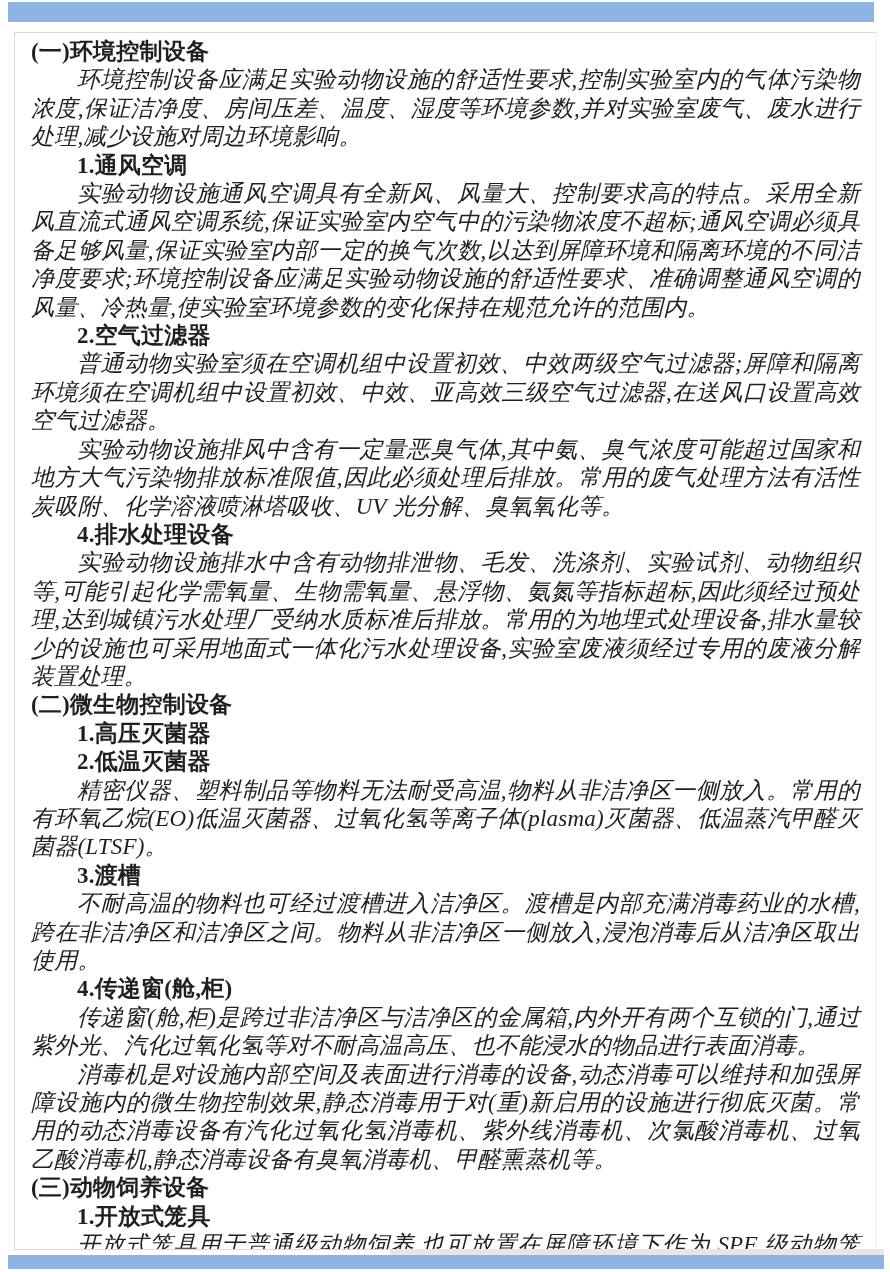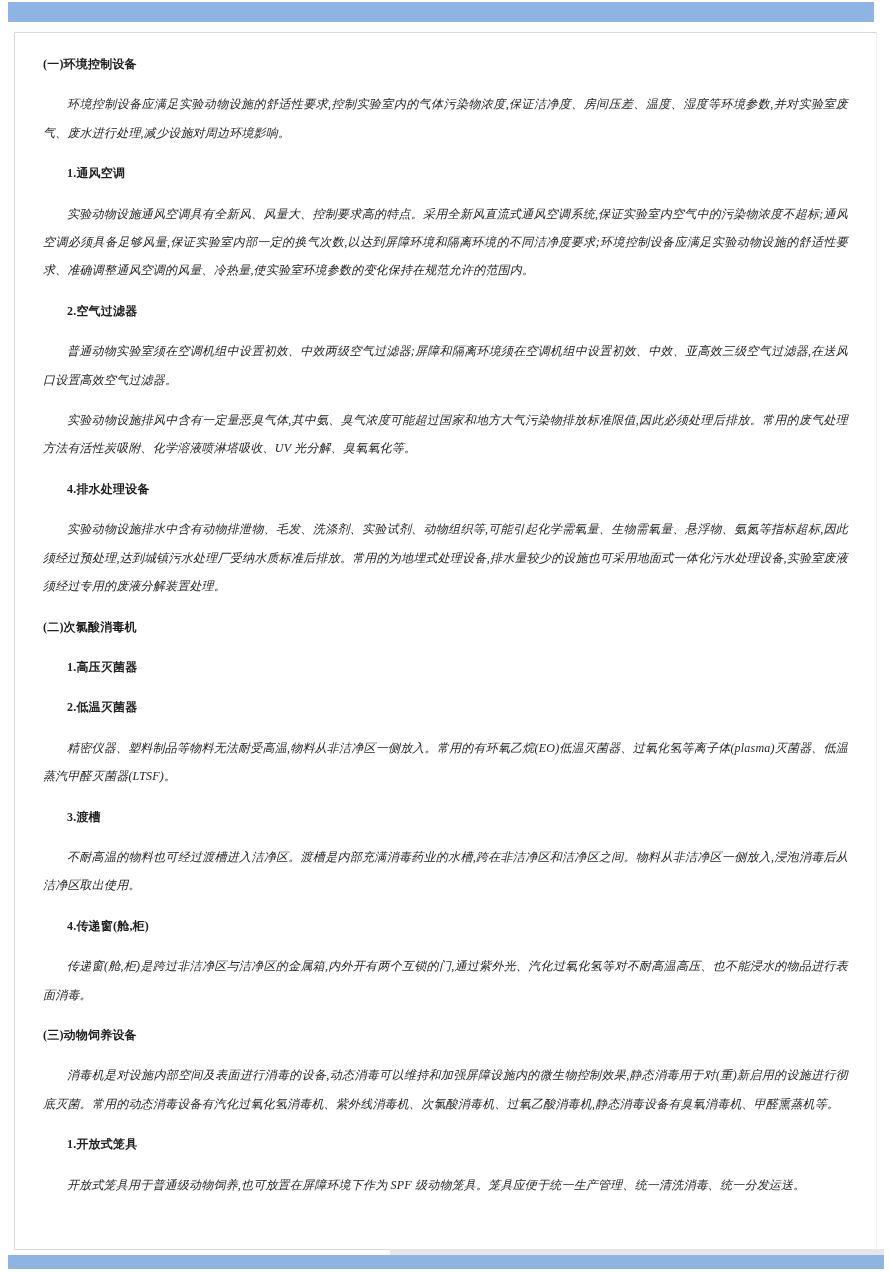--- a/index.html
+++ b/index.html
@@ -18,23 +18,23 @@
     width:829px;height:1211px;
     padding:5px 16px 0 16px;
     border-top:1px solid var(--pgborder,#d9d9d9);
     border-left:1px solid var(--pgborder,#d9d9d9);
     border-bottom:1px solid var(--pgborder,#d9d9d9);
     border-right:1px solid #f2f2f2;
     overflow:hidden;
     background:var(--pgbg,#ffffff);
   }
   .blk{
-    font-size:12px;
+    font-size:23px;
     line-height:28.4px;
-    margin:12px;
+    margin:0;
     text-align:justify;
     letter-spacing:0.2px;
   }
   .h1{font-weight:bold;}
   .h2{font-weight:bold;text-indent:2em;}
   .p{text-indent:2em;font-style:italic;}
 </style>
 </head>
 <body>
 
@@ -43,28 +43,28 @@
 <div class="doc-page">
   <p class="blk h1">(一)环境控制设备</p>
   <p class="blk p">环境控制设备应满足实验动物设施的舒适性要求,控制实验室内的气体污染物浓度,保证洁净度、房间压差、温度、湿度等环境参数,并对实验室废气、废水进行处理,减少设施对周边环境影响。</p>
   <p class="blk h2">1.通风空调</p>
   <p class="blk p">实验动物设施通风空调具有全新风、风量大、控制要求高的特点。采用全新风直流式通风空调系统,保证实验室内空气中的污染物浓度不超标;通风空调必须具备足够风量,保证实验室内部一定的换气次数,以达到屏障环境和隔离环境的不同洁净度要求;环境控制设备应满足实验动物设施的舒适性要求、准确调整通风空调的风量、冷热量,使实验室环境参数的变化保持在规范允许的范围内。</p>
   <p class="blk h2">2.空气过滤器</p>
   <p class="blk p">普通动物实验室须在空调机组中设置初效、中效两级空气过滤器;屏障和隔离环境须在空调机组中设置初效、中效、亚高效三级空气过滤器,在送风口设置高效空气过滤器。</p>
   <p class="blk p">实验动物设施排风中含有一定量恶臭气体,其中氨、臭气浓度可能超过国家和地方大气污染物排放标准限值,因此必须处理后排放。常用的废气处理方法有活性炭吸附、化学溶液喷淋塔吸收、UV 光分解、臭氧氧化等。</p>
   <p class="blk h2">4.排水处理设备</p>
   <p class="blk p">实验动物设施排水中含有动物排泄物、毛发、洗涤剂、实验试剂、动物组织等,可能引起化学需氧量、生物需氧量、悬浮物、氨氮等指标超标,因此须经过预处理,达到城镇污水处理厂受纳水质标准后排放。常用的为地埋式处理设备,排水量较少的设施也可采用地面式一体化污水处理设备,实验室废液须经过专用的废液分解装置处理。</p>
-  <p class="blk h1">(二)次氯酸消毒机</p>
+  <p class="blk h1">(二)微生物控制设备</p>
   <p class="blk h2">1.高压灭菌器</p>
   <p class="blk h2">2.低温灭菌器</p>
   <p class="blk p">精密仪器、塑料制品等物料无法耐受高温,物料从非洁净区一侧放入。常用的有环氧乙烷(EO)低温灭菌器、过氧化氢等离子体(plasma)灭菌器、低温蒸汽甲醛灭菌器(LTSF)。</p>
   <p class="blk h2">3.渡槽</p>
   <p class="blk p">不耐高温的物料也可经过渡槽进入洁净区。渡槽是内部充满消毒药业的水槽,跨在非洁净区和洁净区之间。物料从非洁净区一侧放入,浸泡消毒后从洁净区取出使用。</p>
   <p class="blk h2">4.传递窗(舱,柜)</p>
   <p class="blk p">传递窗(舱,柜)是跨过非洁净区与洁净区的金属箱,内外开有两个互锁的门,通过紫外光、汽化过氧化氢等对不耐高温高压、也不能浸水的物品进行表面消毒。</p>
+  <p class="blk p">消毒机是对设施内部空间及表面进行消毒的设备,动态消毒可以维持和加强屏障设施内的微生物控制效果,静态消毒用于对(重)新启用的设施进行彻底灭菌。常用的动态消毒设备有汽化过氧化氢消毒机、紫外线消毒机、次氯酸消毒机、过氧乙酸消毒机,静态消毒设备有臭氧消毒机、甲醛熏蒸机等。</p>
   <p class="blk h1">(三)动物饲养设备</p>
-  <p class="blk p">消毒机是对设施内部空间及表面进行消毒的设备,动态消毒可以维持和加强屏障设施内的微生物控制效果,静态消毒用于对(重)新启用的设施进行彻底灭菌。常用的动态消毒设备有汽化过氧化氢消毒机、紫外线消毒机、次氯酸消毒机、过氧乙酸消毒机,静态消毒设备有臭氧消毒机、甲醛熏蒸机等。</p>
   <p class="blk h2">1.开放式笼具</p>
   <p class="blk p">开放式笼具用于普通级动物饲养,也可放置在屏障环境下作为 SPF 级动物笼具。笼具应便于统一生产管理、统一清洗消毒、统一分发运送。</p>
 </div>
 
 <div id="bottom-gray-strip"></div>
 <div id="bottom-bar" class="accent-bar"></div>
 
 </body></html>

